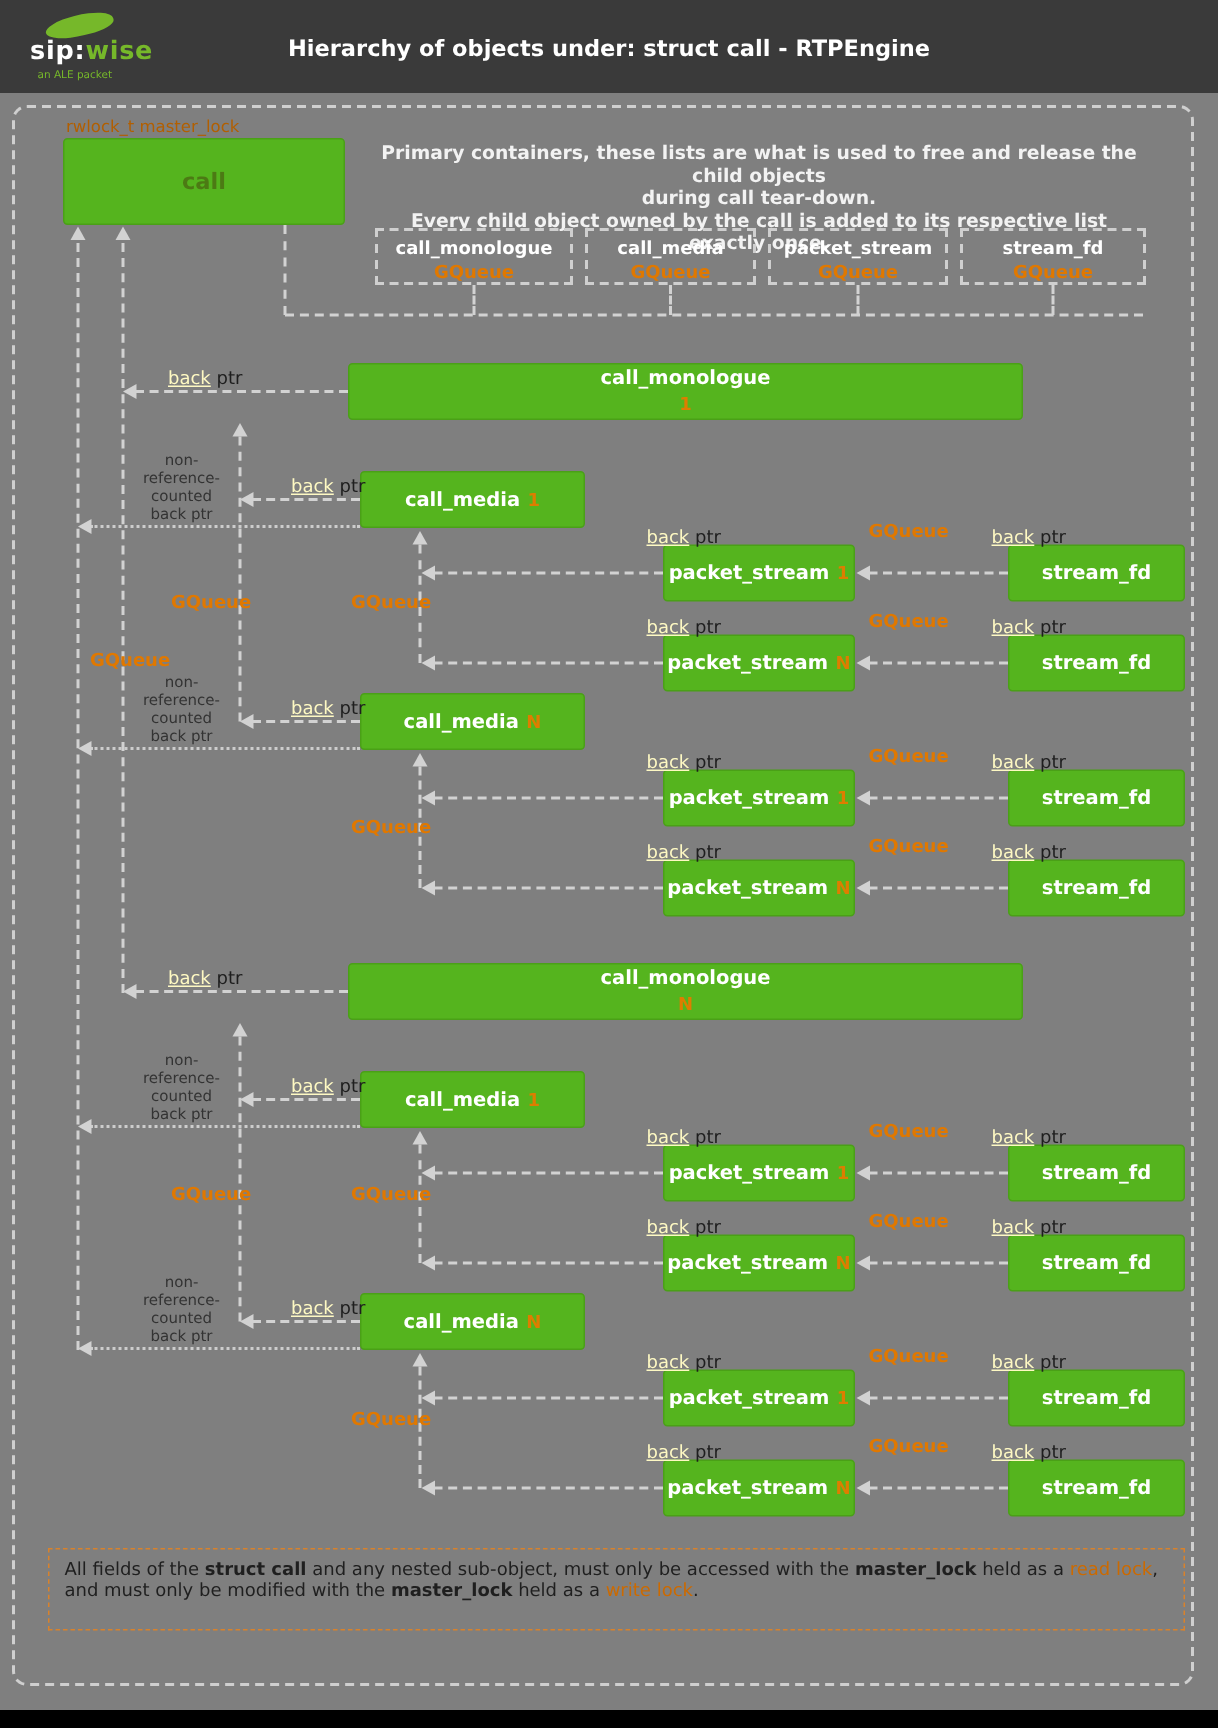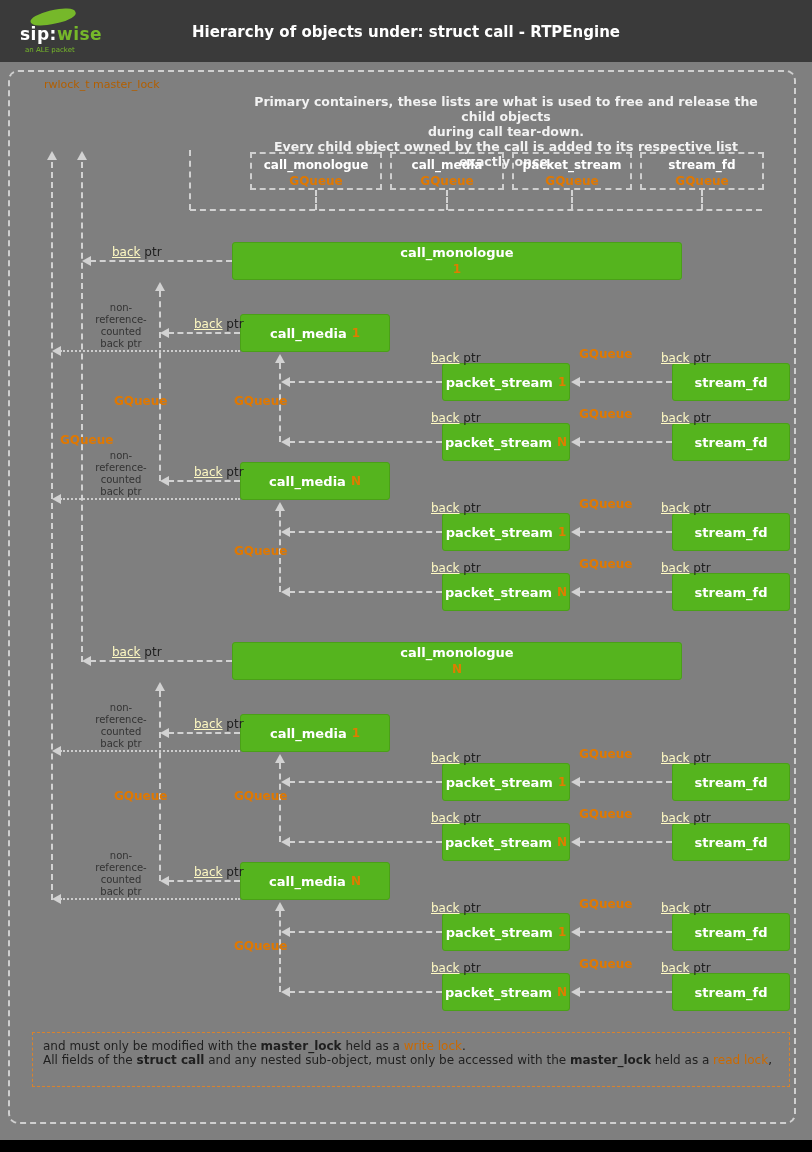--- a/index.html
+++ b/index.html
@@ -47,20 +47,23 @@
       <div class="logo-swoosh"></div>
       <div class="logo-text"><span class="logo-sip">sip:</span><span class="logo-wise">wise</span></div>
       <div class="logo-tag">an ALE packet</div>
     </div>
     <div class="title">Hierarchy of objects under: struct call - RTPEngine</div>
   </div>
 
   <div class="frame"></div>
 
   <div class="rw">rwlock_t master_lock</div>
+  <div class="gbox" style="left:42px;top:92px;width:188px;height:58px;">
+      <span class="calltext">call</span>
+    </div>
 
   <div class="intro">
     <span>Primary containers, these lists are what is used to free and release the child objects</span><br>
     <span>during call tear-down.</span><br>
     <span>Every child object owned by the call is added to its respective list exactly once.</span>
   </div>
 
   <div class="qc" style="left:250px;top:152px;width:132px;">
       <div>call_monologue</div>
       <div class="gq">GQueue</div>
@@ -309,20 +312,20 @@
     </div>
   <div class="bp" style="left:431px;top:961px;"><span class="b">back</span> <span class="p">ptr</span></div>
   <div class="bp" style="left:661px;top:961px;"><span class="b">back</span> <span class="p">ptr</span></div>
   <div class="gql" style="left:579px;top:957px;">GQueue</div>
   <div class="hd" style="left:289px;top:991px;width:153px;"></div>
   <div class="aL" style="left:281px;top:987px;"></div>
   <div class="hd" style="left:579px;top:991px;width:93px;"></div>
   <div class="aL" style="left:571px;top:987px;"></div>
 
   <div class="note">
+    <div><span>All fields of the </span><b>struct call</b><span> and any nested sub-object, must only be accessed with the </span><b>master_lock</b><span> held as a </span><span class="olock">read lock</span><span>,</span></div>
     <div><span>and must only be modified with the </span><b>master_lock</b><span> held as a </span><span class="olock">write lock</span><span>.</span></div>
-    <div><span>All fields of the </span><b>struct call</b><span> and any nested sub-object, must only be accessed with the </span><b>master_lock</b><span> held as a </span><span class="olock">read lock</span><span>,</span></div>
     <div style="height:13px"></div>
   </div>
 
   <div class="blackbar"></div>
 
 </div>
 
 </body></html>

